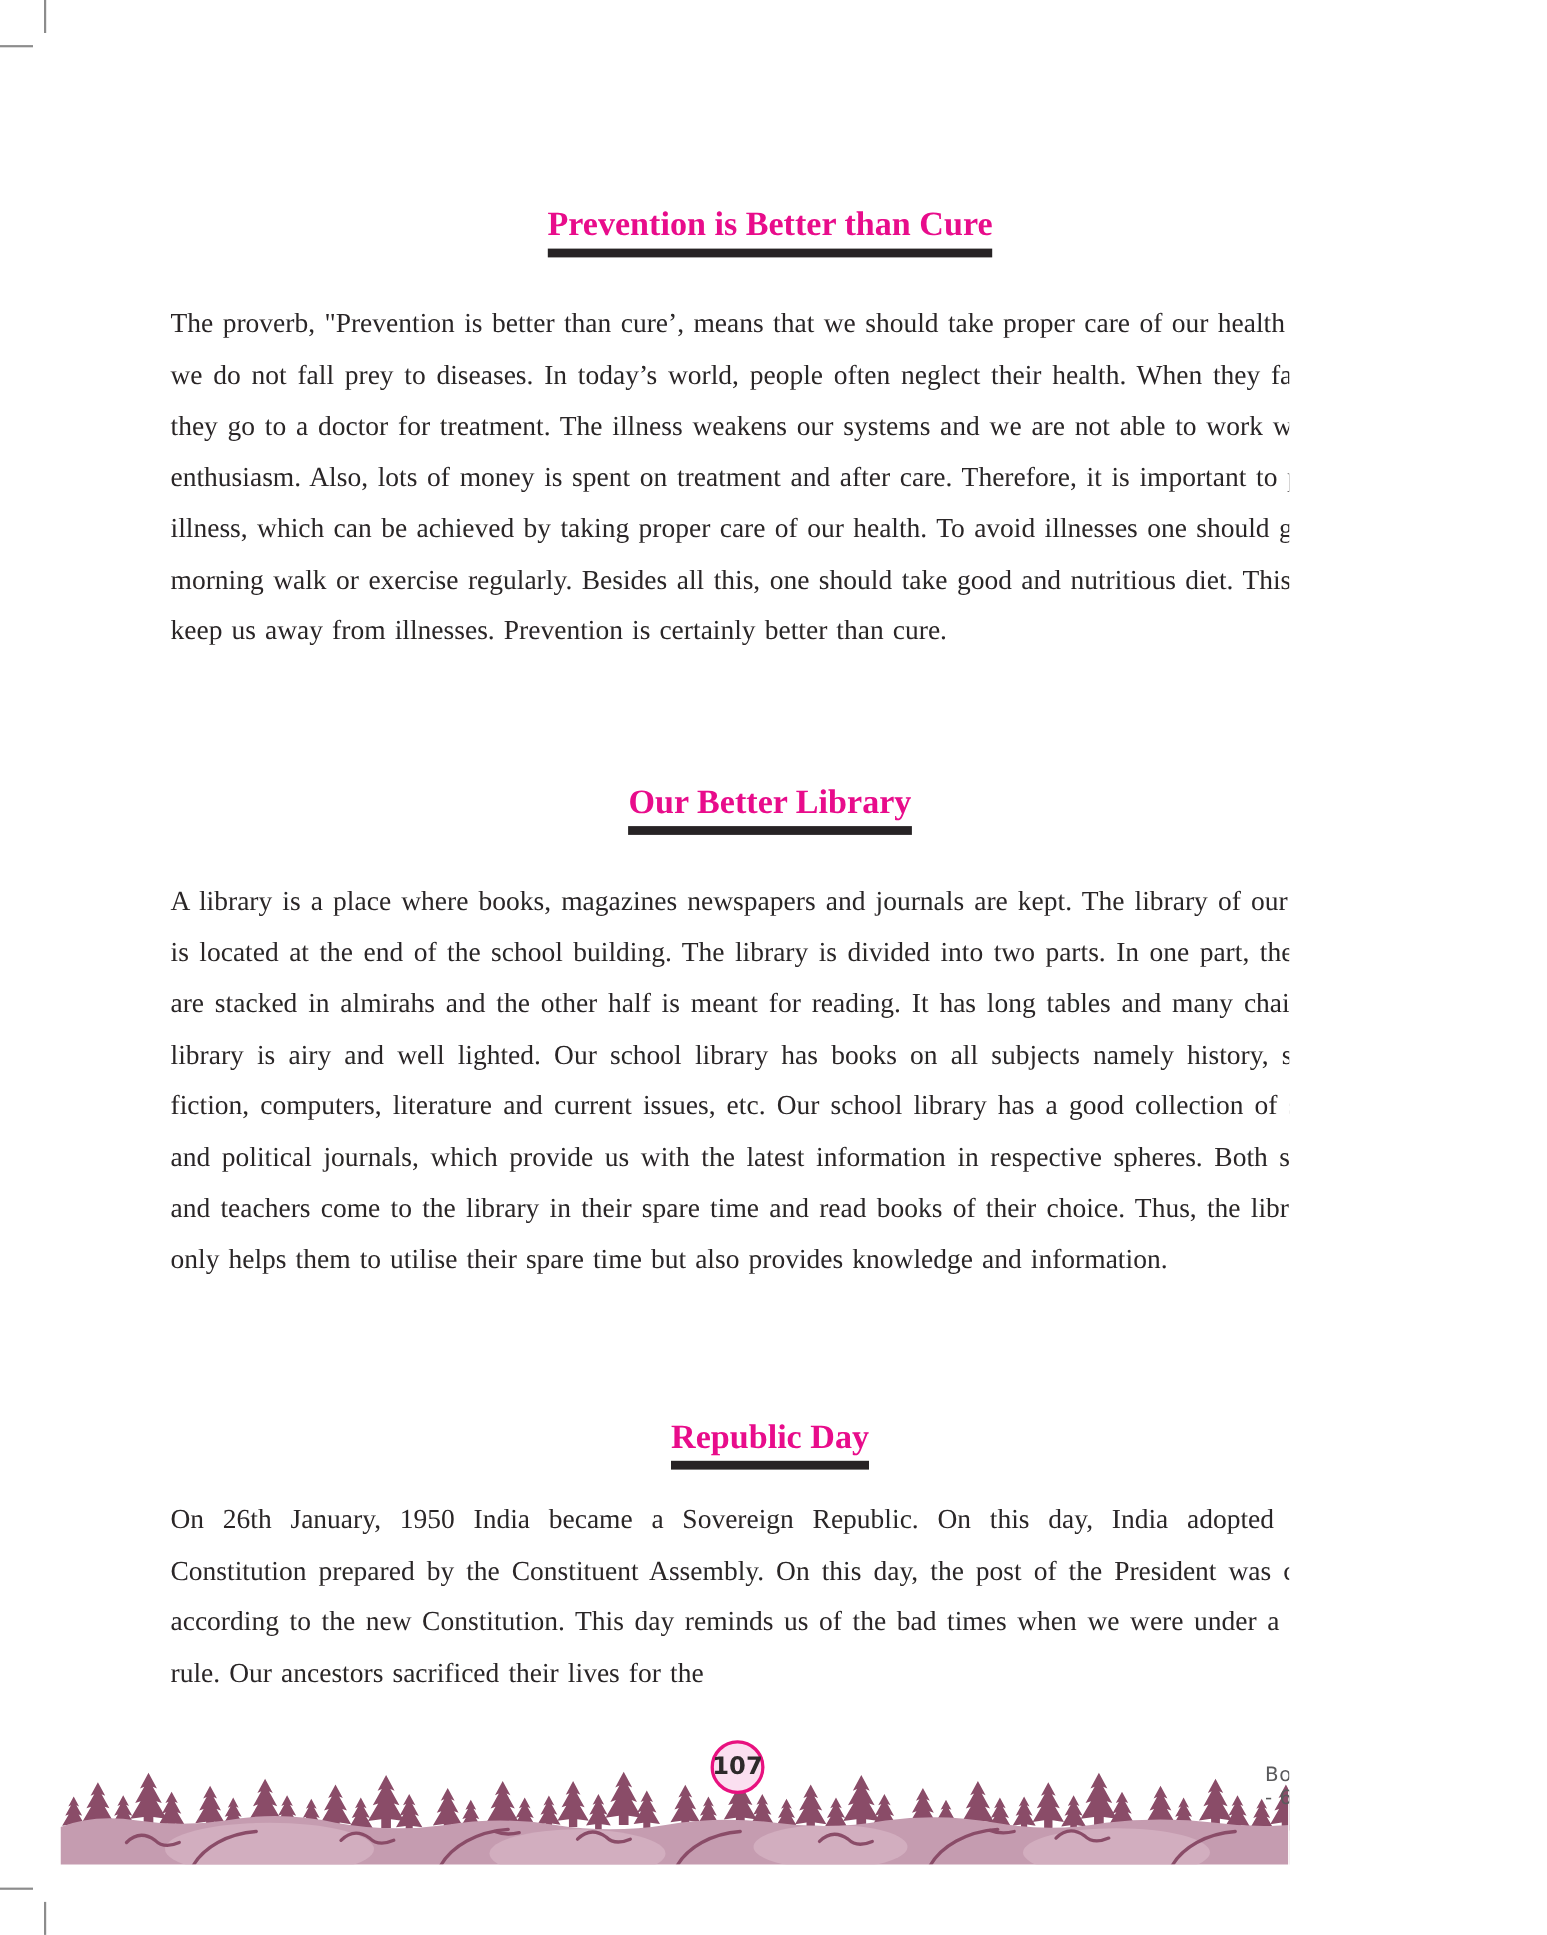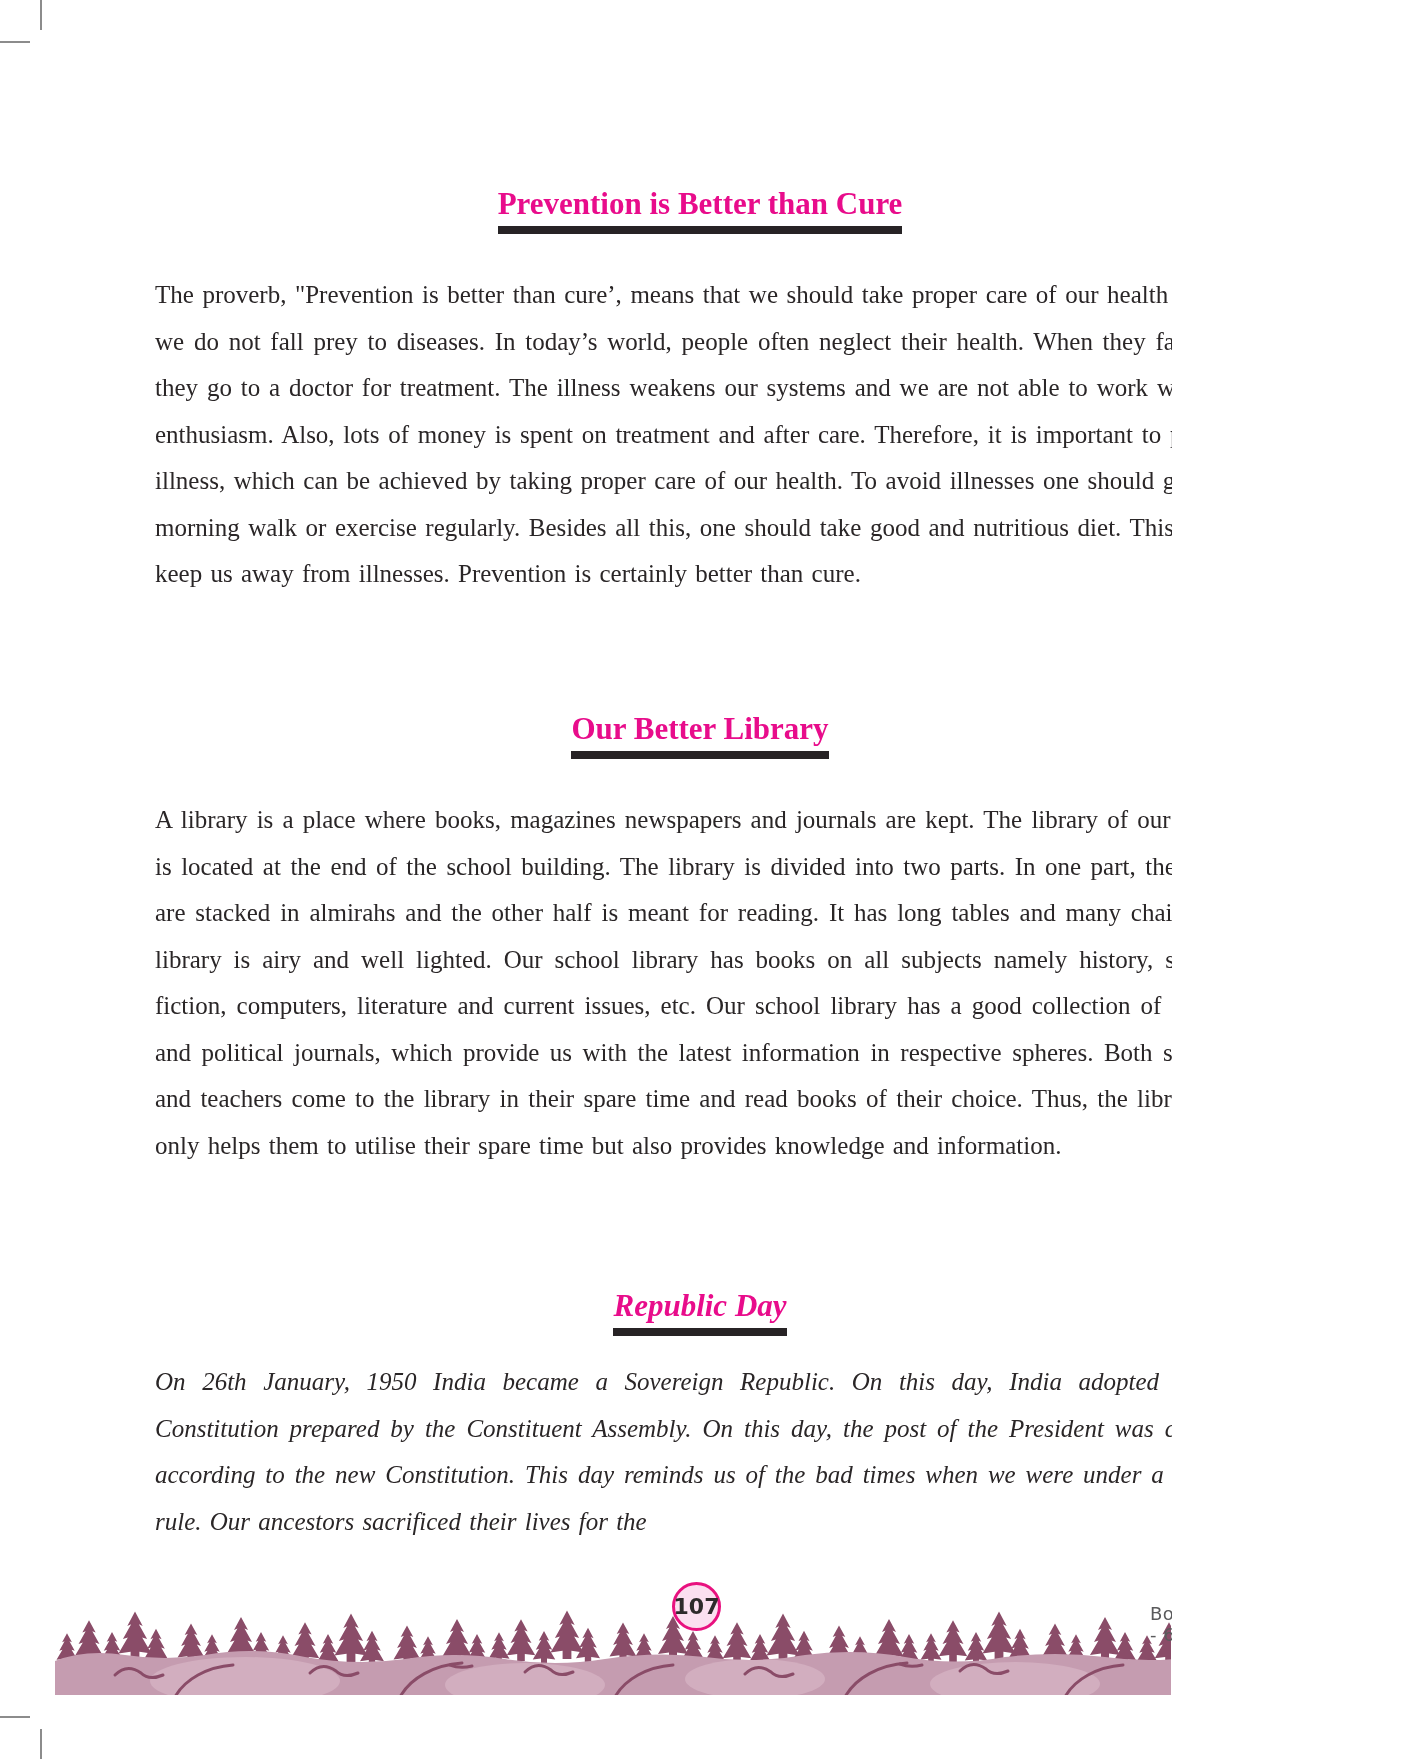--- a/index.html
+++ b/index.html
@@ -24,38 +24,38 @@
   .crop.v{width:2px;height:30px;}
   .crop.h{width:30px;height:2px;}
   .crop.tl-v{left:40px;top:0;}      .crop.tl-h{left:0;top:41px;}
   .crop.tr-v{left:1364px;top:0;}    .crop.tr-h{left:1376px;top:41px;}
   .crop.bl-h{left:0;top:1716px;}    .crop.bl-v{left:40px;top:1729px;}
   .crop.br-h{left:1376px;top:1716px;} .crop.br-v{left:1364px;top:1729px;}
   
   .essay{position:absolute;left:155px;width:1090px;}
   .essay.sec1{top:186px;}
   .essay.sec2{top:711px;}
-  .essay.sec3{top:1288px;font-style:italic;}
+  .essay.sec3{top:1288px;}
   .heading-wrap{display:table;margin:0 auto;padding:0 34px;text-align:center;}
   .section-title{
     margin:0;font-size:31px;line-height:36px;font-weight:bold;
     color:var(--heading);white-space:nowrap;
     font-family:"Liberation Serif", serif;
   }
   .heading-bar{height:8px;background:var(--heading-underline);margin-top:4px;}
   .essay p{
     margin:38px 0 0 0;font-size:25px;line-height:46.5px;color:var(--body-text);
     text-align:justify;word-spacing:2px;
   }
   .essay.sec3 p{margin-top:23px;}
   
   .forest{position:absolute;left:55px;top:1609px;width:1296px;height:88px;z-index:1;}
   .strip-seam{position:absolute;left:1171px;top:1609px;width:3px;height:88px;background:#ffffff;z-index:2;}
   .page-badge{
-    position:absolute;left:672px;top:1582px;width:49px;height:49px;box-sizing:border-box;
+    position:absolute;left:646px;top:1582px;width:49px;height:49px;box-sizing:border-box;
     border-radius:50%;background:var(--page-badge-fill);border:3px solid var(--page-badge-border);
     display:flex;align-items:center;justify-content:center;
     font-family:"DejaVu Sans", sans-serif;font-weight:bold;font-size:22px;color:#2e2a2b;
     z-index:5;
   }
   .book-label{
     position:absolute;left:1150px;top:1603px;z-index:5;
     font-family:"DejaVu Sans", sans-serif;font-size:18px;letter-spacing:0.5px;
     color:var(--book-label);
   }

